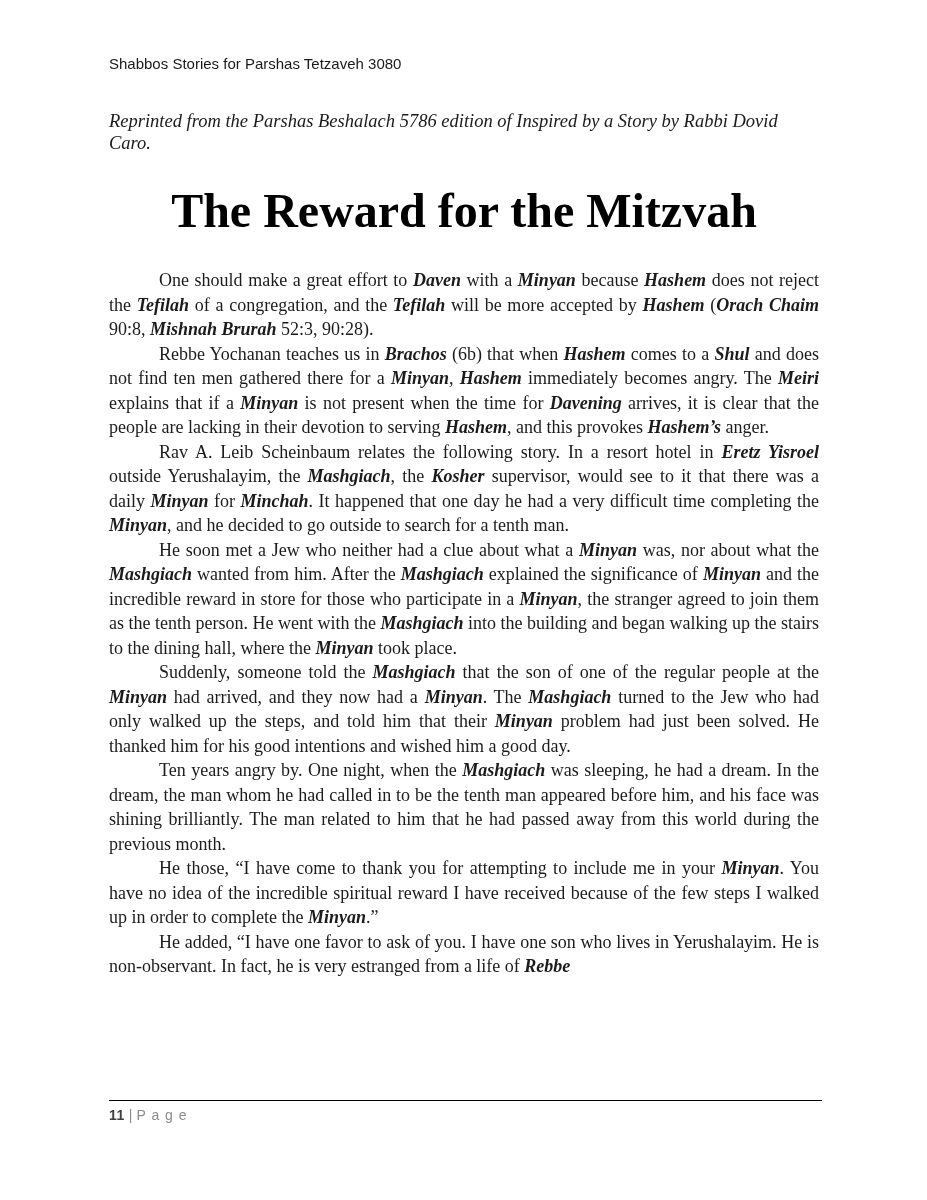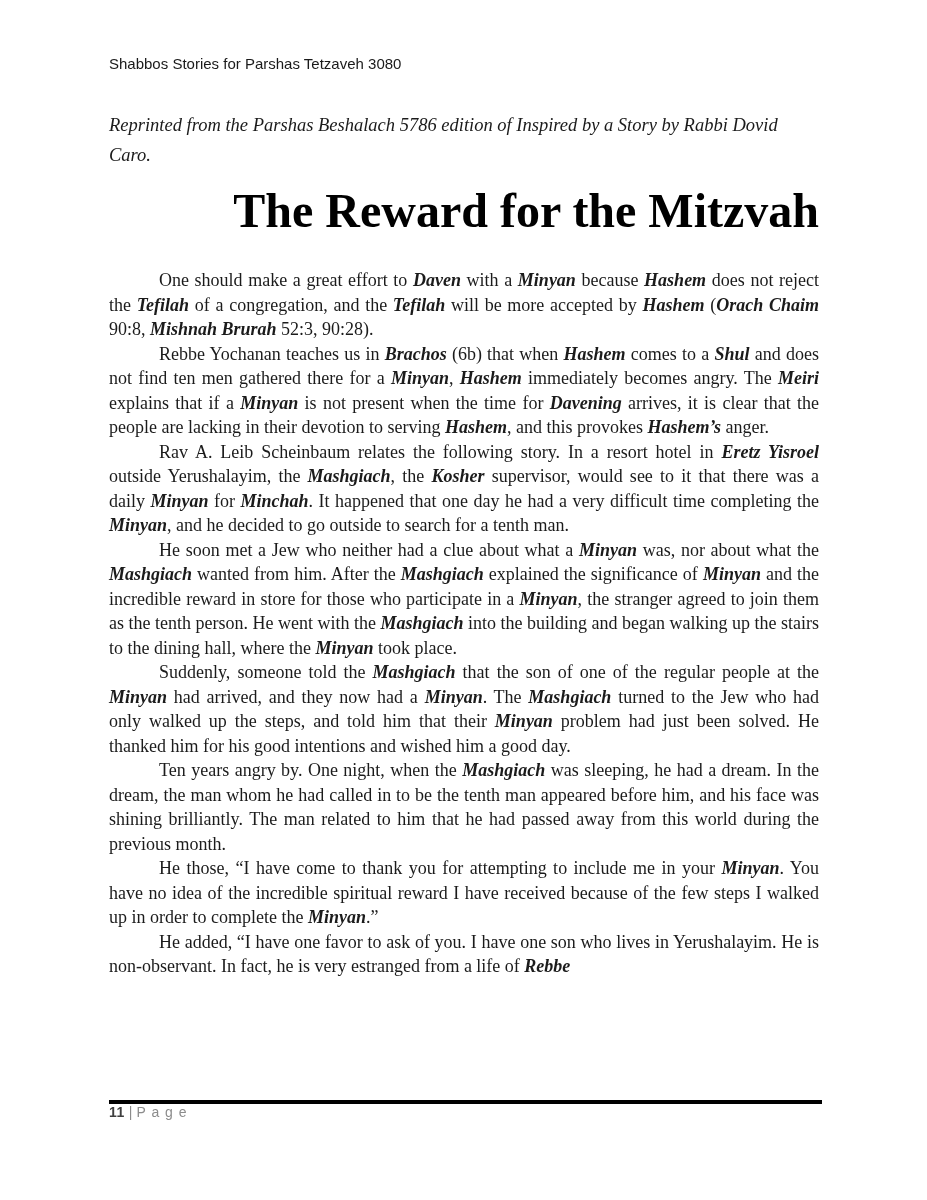--- a/index.html
+++ b/index.html
@@ -21,29 +21,29 @@
     font-size: 15px;
     color: #1a1a1a;
   }
   .attribution {
     position: absolute;
     top: 110px;
     left: 109px;
     width: 712px;
     font-style: italic;
     font-size: 18.5px;
-    line-height: 30px;
+    line-height: 22px;
     color: #1b1b1b;
   }
   .story-title {
     position: absolute;
     top: 183px;
     left: 109px;
     width: 710px;
-    text-align: right;
+    text-align: center;
     font-weight: bold;
     font-size: 48px;
     line-height: 56px;
     color: #000000;
     white-space: nowrap;
   }
   .story-body {
     position: absolute;
     top: 268px;
     left: 109px;
@@ -55,21 +55,22 @@
     text-align: justify;
     text-indent: 50px;
     margin: 0;
   }
   .story-body em { font-style: italic; font-weight: bold; }
   .page-footer {
     position: absolute;
     top: 1100px;
     left: 109px;
     width: 713px;
-    border-top: 4px solid #000000;
+    border-top: 1px solid #000000;
+    padding-top: 6px;
     font-family: "Liberation Sans", sans-serif;
     font-size: 14px;
     color: #7f7f7f;
   }
   .page-footer .page-number {
     font-weight: bold;
     color: #3f3f3f;
     letter-spacing: 0.5px;
   }
   .page-footer .separator { color: #8c8c8c; padding: 0 4px; }

